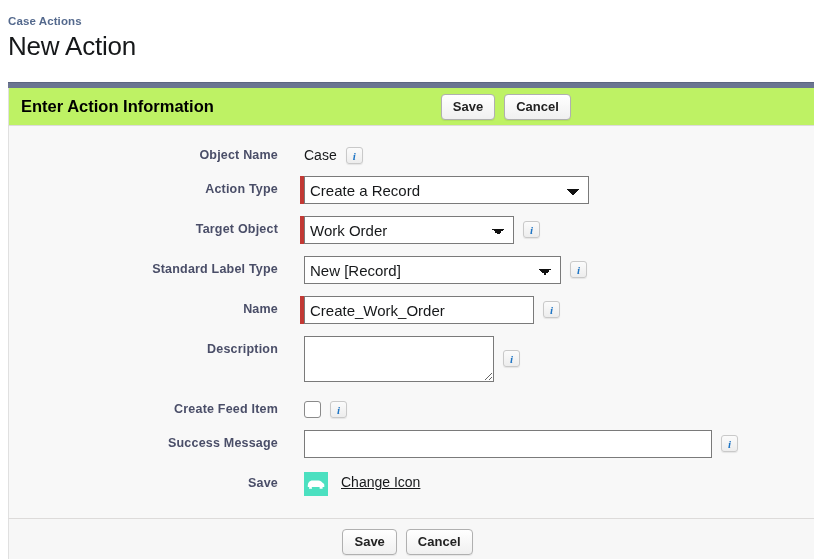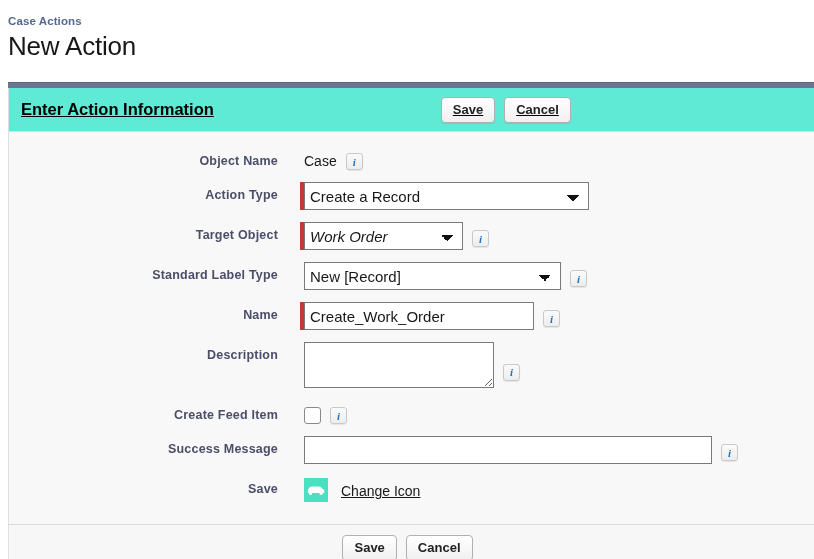--- a/index.html
+++ b/index.html
@@ -43,29 +43,28 @@
     top: 82px;
     width: 806px;
     background: #f8f8f8;
   }
   #panel-topbar {
     height: 5px;
     background: #6b7591;
     border-top: 1px solid #5c6580;
   }
   #panel-header {
-    height: 44px;
-    background: #5eead4;
+    height: 38px;
+    background: #bef264;
     border-left: 1px solid #e0e0e0;
     border-bottom: 1px solid #dddbda;
     display: flex;
     align-items: center;
     padding: 0 0 0 12px;
     box-sizing: border-box;
-    text-decoration: underline;
   }
   #panel-header-title {
     font-size: 16.5px;
     font-weight: bold;
     color: #000000;
     flex: 0 0 auto;
   }
   .btn-group {
     display: flex;
     gap: 9px;
@@ -106,21 +105,21 @@
     text-align: right;
     font-size: 12.5px;
     font-weight: bold;
     color: #4a4e68;
     padding-top: 6px;
     letter-spacing: 0.2px;
     flex: 0 0 auto;
   }
   .field-wrap {
     display: flex;
-    align-items: center;
+    align-items: flex-start;
     margin-left: 22px;
   }
   .req-bar {
     width: 4px;
     align-self: stretch;
     background: #c23934;
     flex: 0 0 auto;
   }
   .req-bar.tall-bar { height: 28px; }
   .no-bar { width: 4px; flex: 0 0 auto; }
@@ -154,21 +153,21 @@
     background-image:
       linear-gradient(45deg, transparent 50%, #111 50%),
       linear-gradient(135deg, #111 50%, transparent 50%);
     background-position:
       calc(100% - 15px) 12px,
       calc(100% - 9px) 12px;
     background-size: 6px 6px, 6px 6px;
     background-repeat: no-repeat;
   }
   select#sel-action-type { width: 285px; }
-  select#sel-target-object { width: 159px; font-style: italic; }
+  select#sel-target-object { width: 210px; }
   select#sel-label-type { width: 257px; }
   input#inp-name { width: 230px; }
   input#inp-success { width: 408px; }
   textarea.sf-textarea {
     width: 190px;
     height: 46px;
     resize: both;
     font-size: 13px;
     padding: 3px 4px;
   }

